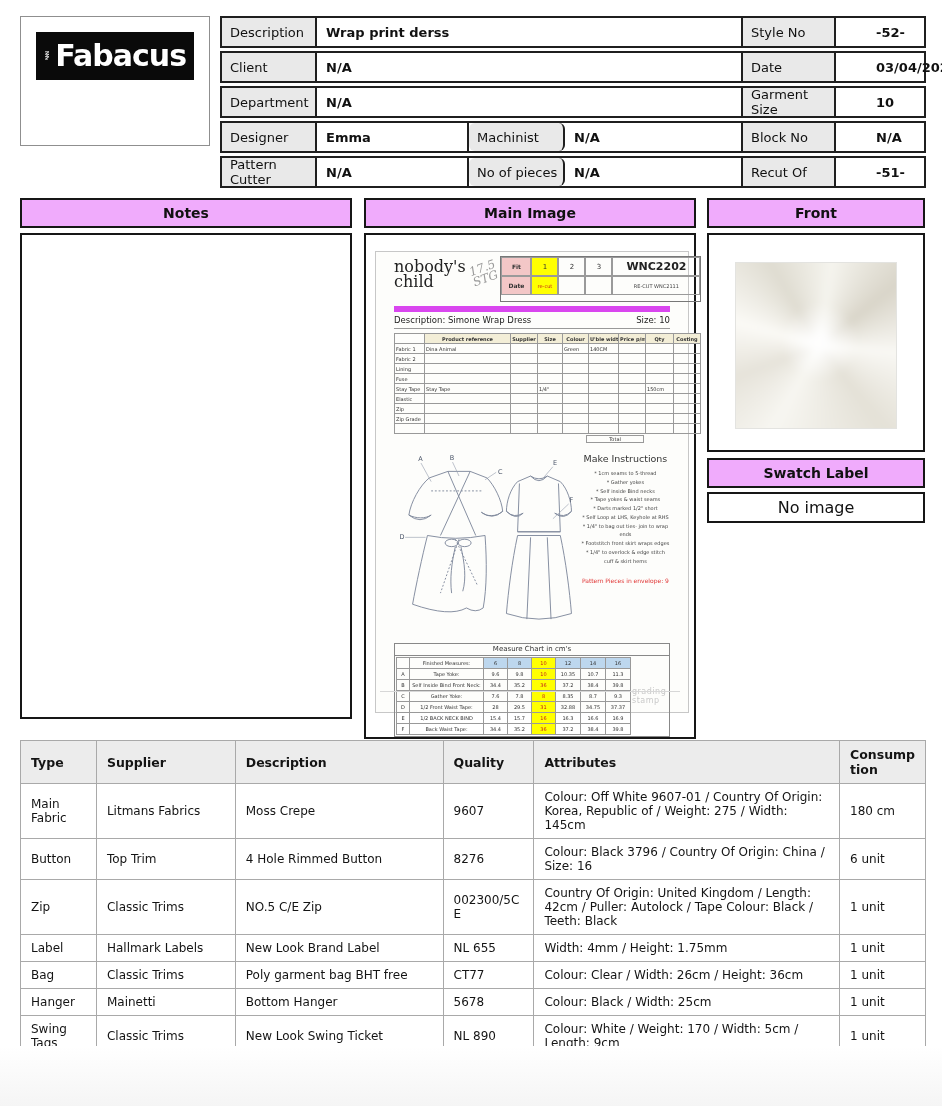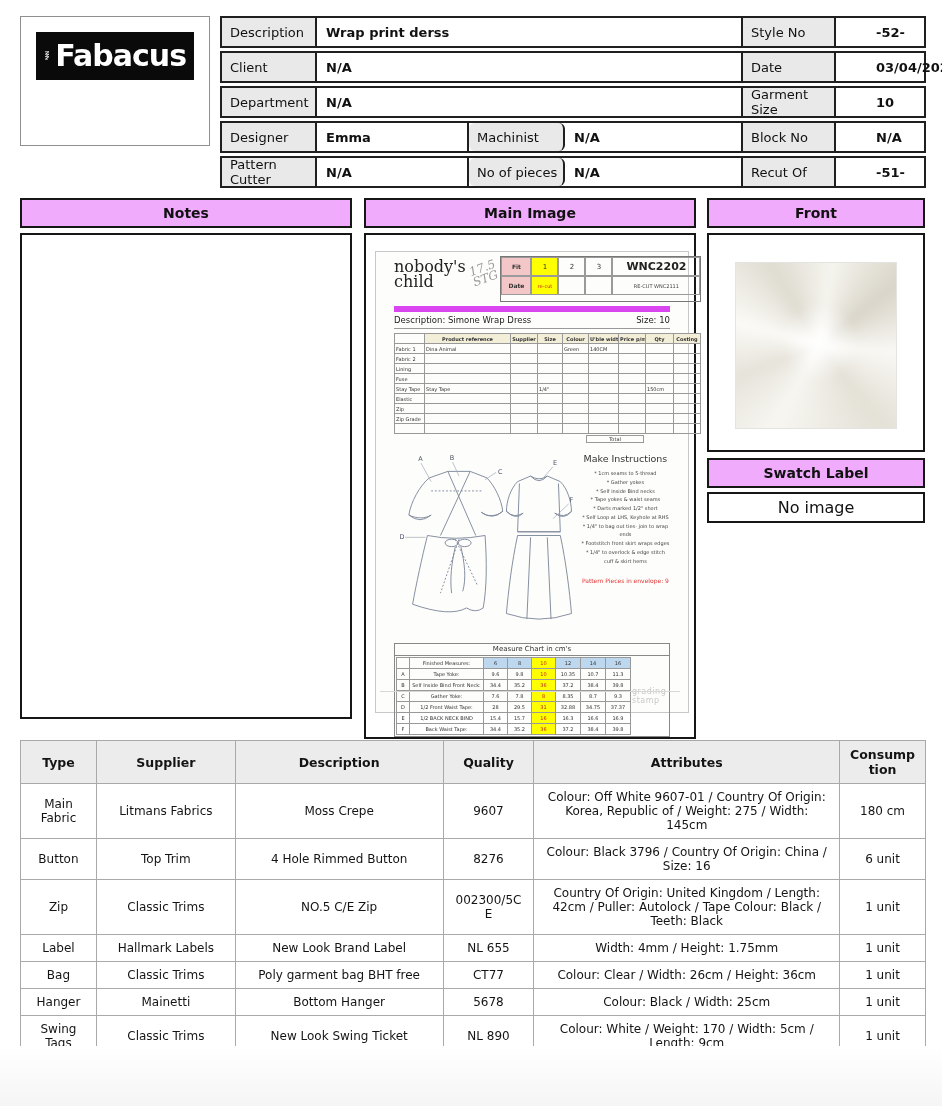--- a/index.html
+++ b/index.html
@@ -79,21 +79,21 @@
      background:
        radial-gradient(circle at 52% 48%, rgba(255,255,255,.95) 0 5%, rgba(255,255,255,0) 28%),
        conic-gradient(from 210deg at 52% 50%,
          #f7f6f1, #e6e3da 11%, #fbfaf6 21%, #dfdcd1 33%, #f5f4ee 44%,
          #d9d5c9 56%, #f9f8f4 68%, #e4e1d7 81%, #f7f6f1);}
   .noimg{font-size:16px;display:flex;align-items:center;justify-content:center;}
 
   
   .comp-table{position:absolute;left:20px;top:740px;width:906px;border-collapse:collapse;
         font-size:12px;color:#141414;}
-  .comp-table th,.comp-table td{border:1px solid #a9a9a9;padding:6px 10px;text-align:center;
+  .comp-table th,.comp-table td{border:1px solid #a9a9a9;padding:6px 10px;text-align:left;
         vertical-align:middle;overflow-wrap:anywhere;}
   .comp-table th{background:#ececec;font-weight:bold;font-size:12.5px;}
 
   svg text{font-family:"DejaVu Sans",sans-serif;}
 </style>
 </head>
 <body>
 
 <div class="page">
 

